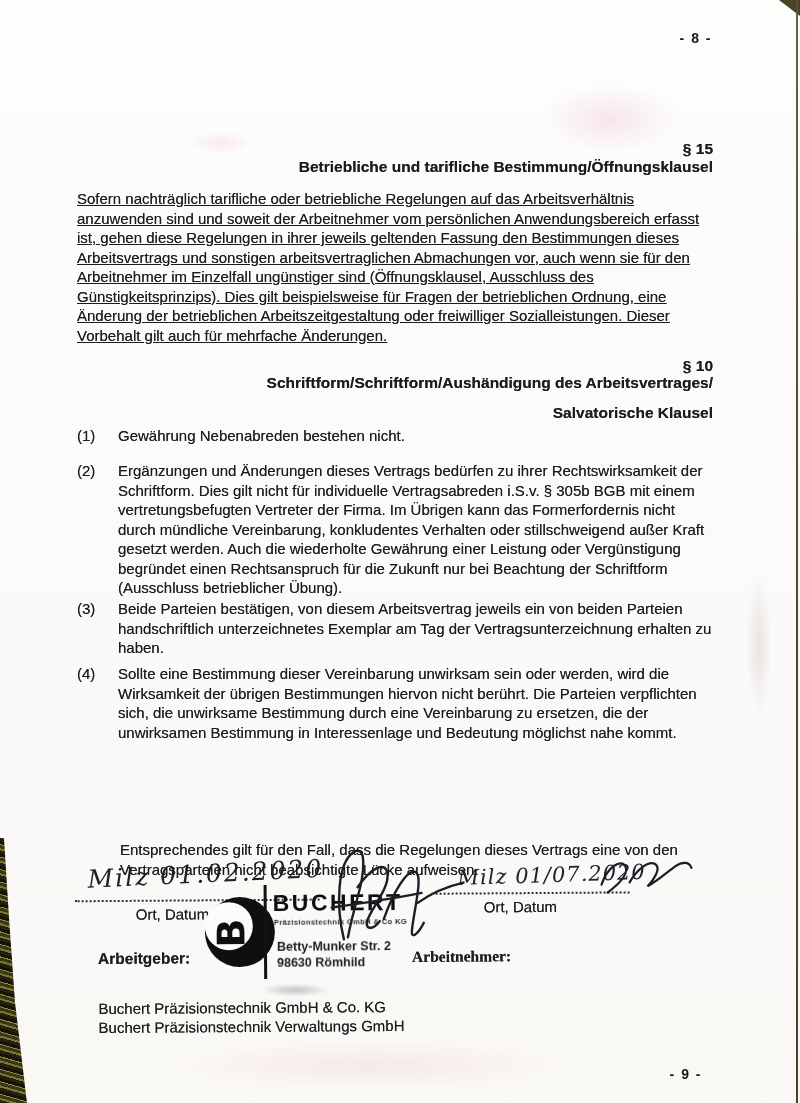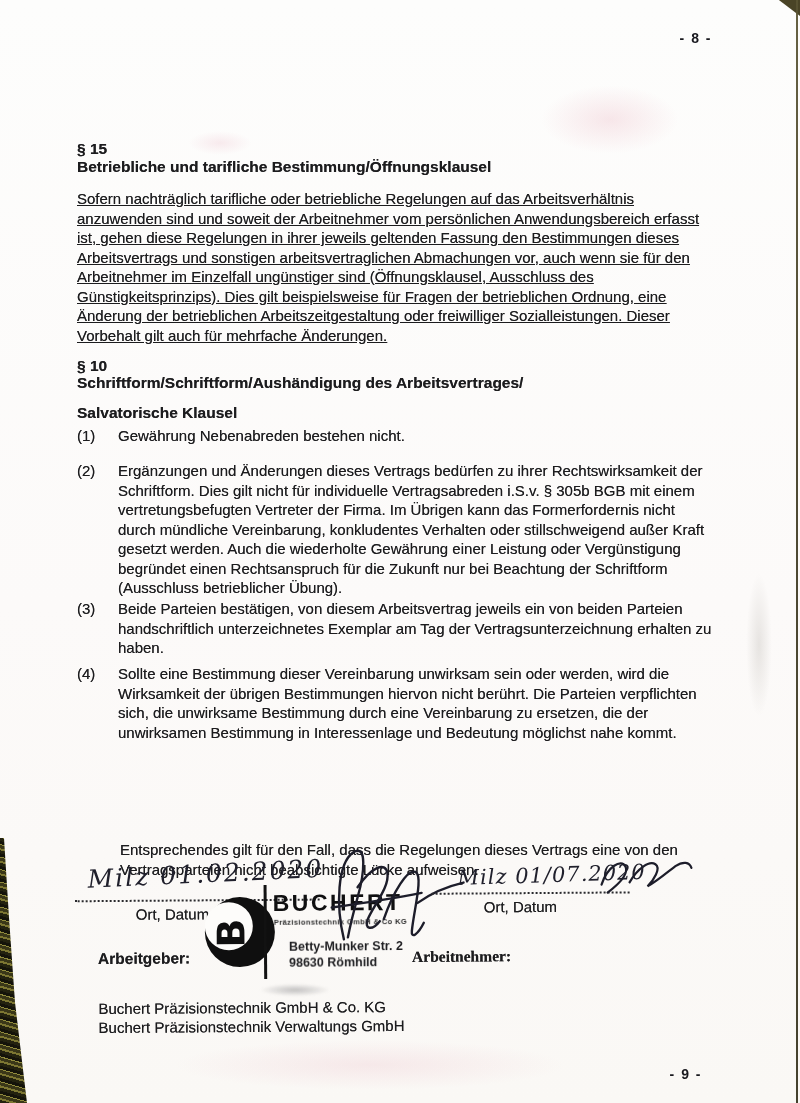--- a/index.html
+++ b/index.html
@@ -21,41 +21,41 @@
   .edge-right-line{right:2px;top:0;width:2px;height:100%;
     background:linear-gradient(#5a5433,#403b22 40%,#35311c);opacity:.92;}
   .smudge{pointer-events:none;}
   .sm1{left:515px;top:72px;width:190px;height:95px;background:radial-gradient(closest-side,rgba(233,178,190,.30),rgba(233,178,190,0) 72%);}
   .sm2{left:175px;top:126px;width:90px;height:34px;background:radial-gradient(closest-side,rgba(238,200,210,.35),rgba(238,200,210,0) 70%);}
   .sm3{left:110px;top:1032px;width:520px;height:66px;background:radial-gradient(closest-side,rgba(233,185,196,.25),rgba(233,185,196,0) 75%);}
   .sm4{left:742px;top:550px;width:34px;height:190px;background:radial-gradient(closest-side,rgba(175,170,163,.28),rgba(175,170,163,0) 75%);}
   .sm5{left:250px;top:982px;width:90px;height:16px;background:radial-gradient(closest-side,rgba(90,90,95,.35),rgba(90,90,95,0) 78%);filter:blur(1px);}
   
   .pagenum{font-size:14px;font-weight:bold;letter-spacing:1.5px;color:#17171d;}
-  .hcenter{left:77px;width:636px;text-align:left;font-weight:bold;font-size:15.5px;}
+  .hcenter{left:77px;width:636px;text-align:right;font-weight:bold;font-size:15.5px;}
   .body-par{left:77px;width:636px;font-size:15px;line-height:19.5px;text-decoration:underline;}
   .item{left:77px;width:640px;display:flex;font-size:15px;line-height:19.5px;}
   .inum{width:41px;flex:none;}
   .itext{width:594px;}
   .closing{left:120px;width:602px;font-size:15px;line-height:19.5px;}
   
   .sig-rot{left:0;top:0;width:800px;height:1103px;transform:rotate(-.4deg);transform-origin:400px 950px;}
   .hand{font-family:"DejaVu Serif",serif;font-style:italic;color:#20202c;white-space:nowrap;}
   .hand-left{left:88px;top:858px;font-size:25px;letter-spacing:2px;transform:rotate(-2.2deg);}
   .hand-right{left:458px;top:864px;font-size:21px;letter-spacing:1px;transform:rotate(-1.5deg);}
   .dotline{border-bottom:2.5px dotted #2a2a2e;height:0;}
   .dl-left{left:75px;top:898px;width:245px;}
   .dl-right{left:432px;top:893px;width:198px;}
   .ortdatum{font-size:15px;color:#1c1c1e;margin-left:44px;}
   .od-left{left:92px;top:904px;}
   .od-right{left:440px;top:899px;}
   .stamp-bar{left:264px;top:884px;width:3px;height:94px;background:#121212;}
   .stamp-brand{left:273px;top:889px;font-size:23px;font-weight:bold;letter-spacing:2.5px;color:#0f0f10;}
   .stamp-sub{left:274px;top:917px;font-size:7.5px;font-weight:bold;color:#2c2c2c;letter-spacing:.4px;filter:blur(.3px);}
-  .stamp-addr{left:277px;top:938px;font-size:12.5px;font-weight:bold;line-height:16px;color:#1f1f22;filter:blur(.2px);margin-left:12px;}
+  .stamp-addr{left:277px;top:938px;font-size:12.5px;font-weight:bold;line-height:16px;color:#1f1f22;filter:blur(.2px);}
   .party-label{font-size:15.5px;font-weight:bold;}
   .pl-employer{left:98px;top:948px;}
   .pl-employee{left:412px;top:948px;font-family:Liberation Serif, serif;}
   .companies{left:98px;top:997px;font-size:15px;line-height:19px;}
   svg.sig{overflow:visible;}
 </style>
 </head>
 <body>
 
 <div id="scan-page">

